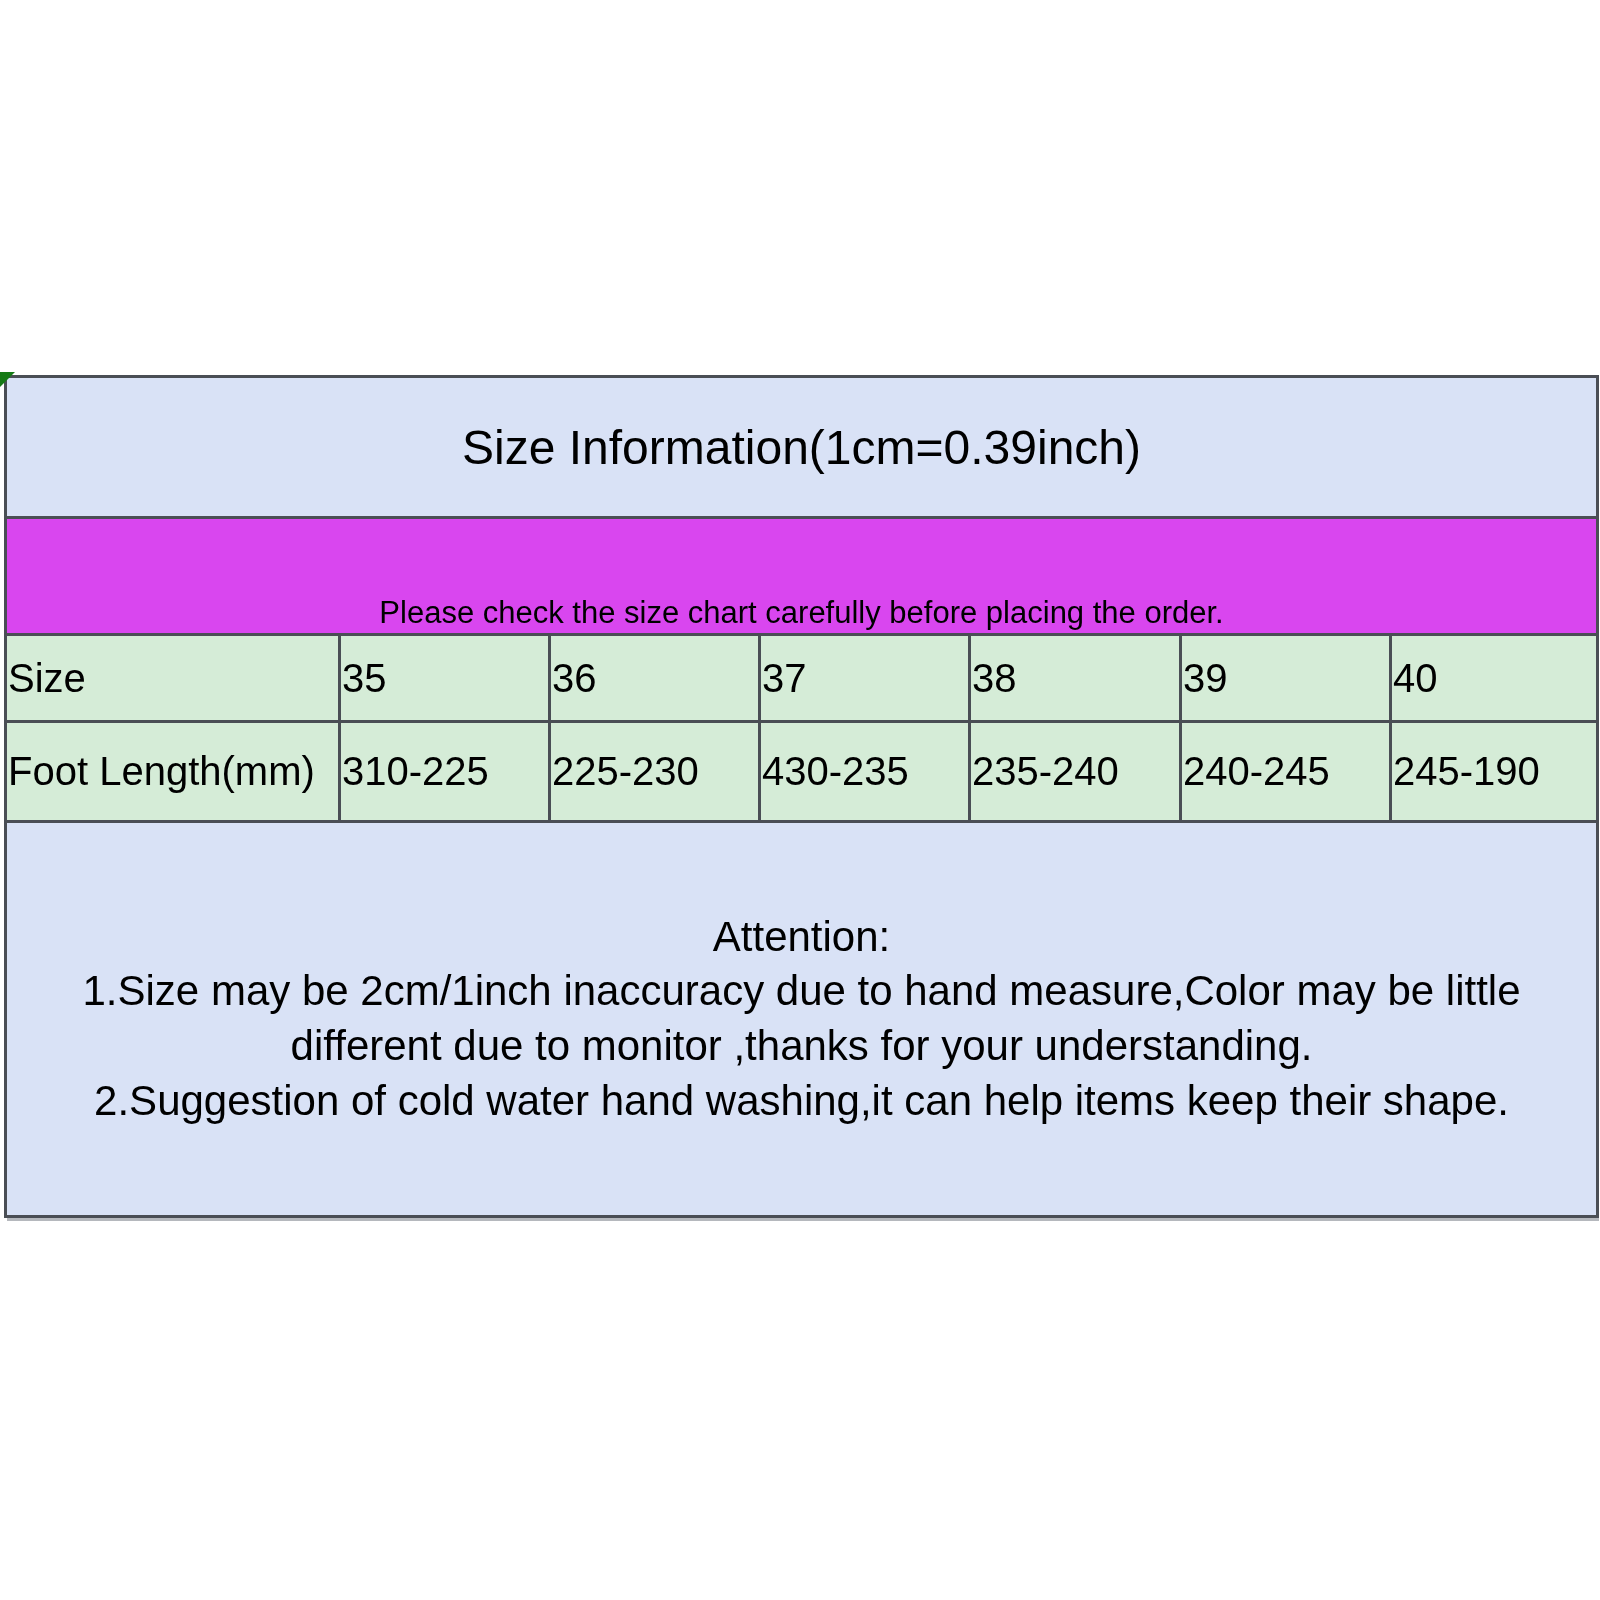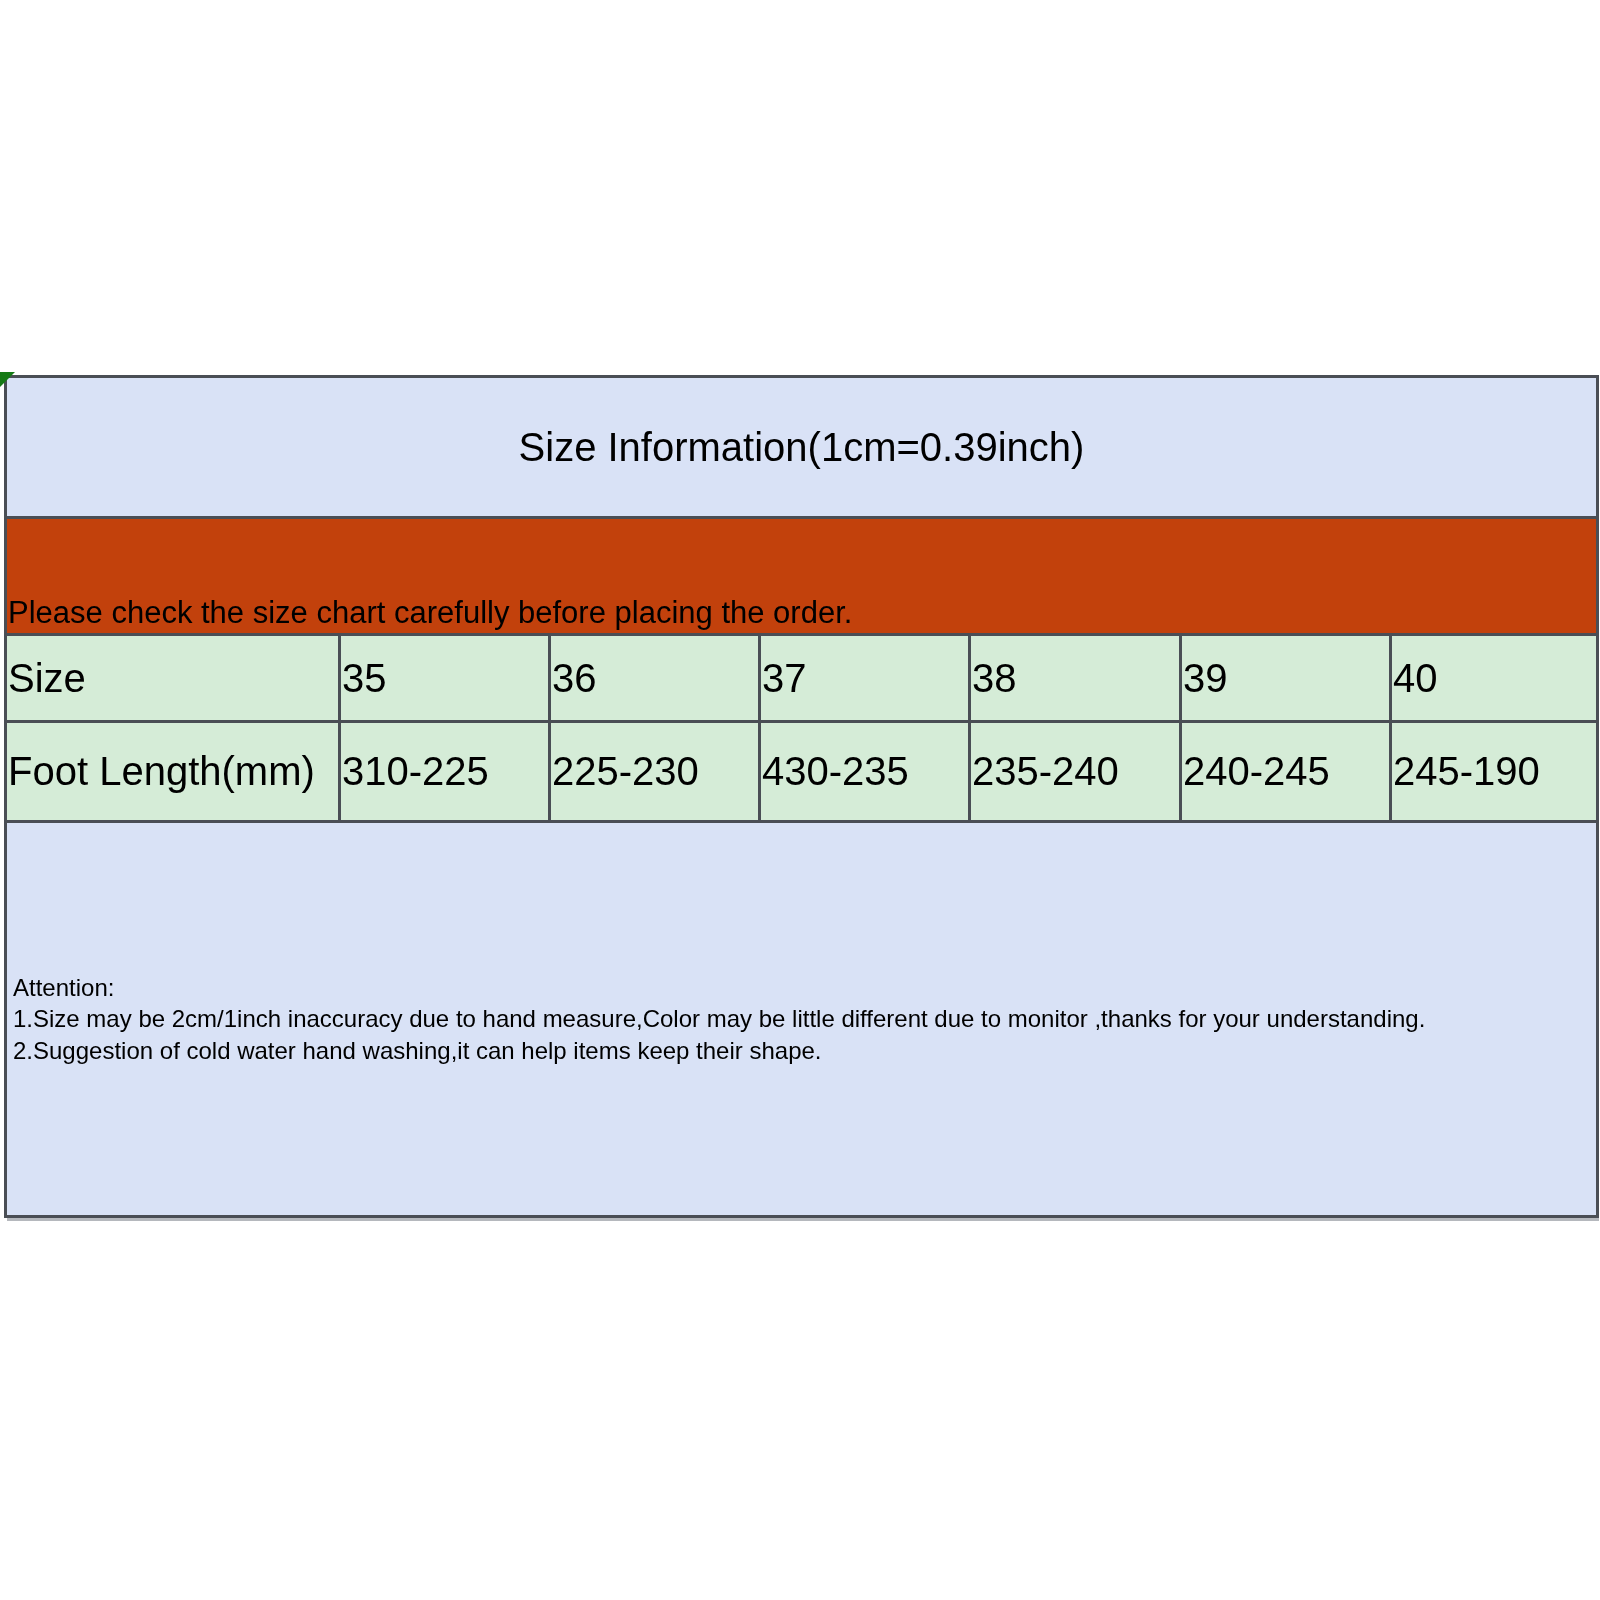--- a/index.html
+++ b/index.html
@@ -42,39 +42,40 @@
   }
   table.size-table td {
     border: 3px solid #4a4e55;
     color: #000000;
     overflow: hidden;
   }
   .row-title td {
     background: #d9e2f6;
     text-align: center;
     vertical-align: middle;
-    font-size: 40px;
+    font-size: 48px;
   }
   .row-subtitle td {
-    background: #c2410c;
+    background: #d946ef;
+    text-align: center;
     vertical-align: bottom;
     font-size: 31px;
     padding-bottom: 2px;
   }
   .row-green td {
     background: #d5ecd7;
     text-align: left;
     vertical-align: middle;
     font-size: 40px;
   }
   .row-attention td {
     background: #d9e2f6;
-    text-align: left;
+    text-align: center;
     vertical-align: middle;
-    font-size: 24px;
+    font-size: 42px;
     line-height: 1.3;
     padding: 0 6px 0 6px;
   }
   .attention-note { display: block; }
 </style>
 </head>
 <body>
 
 <div class="canvas">
   <div class="size-table-wrap">

